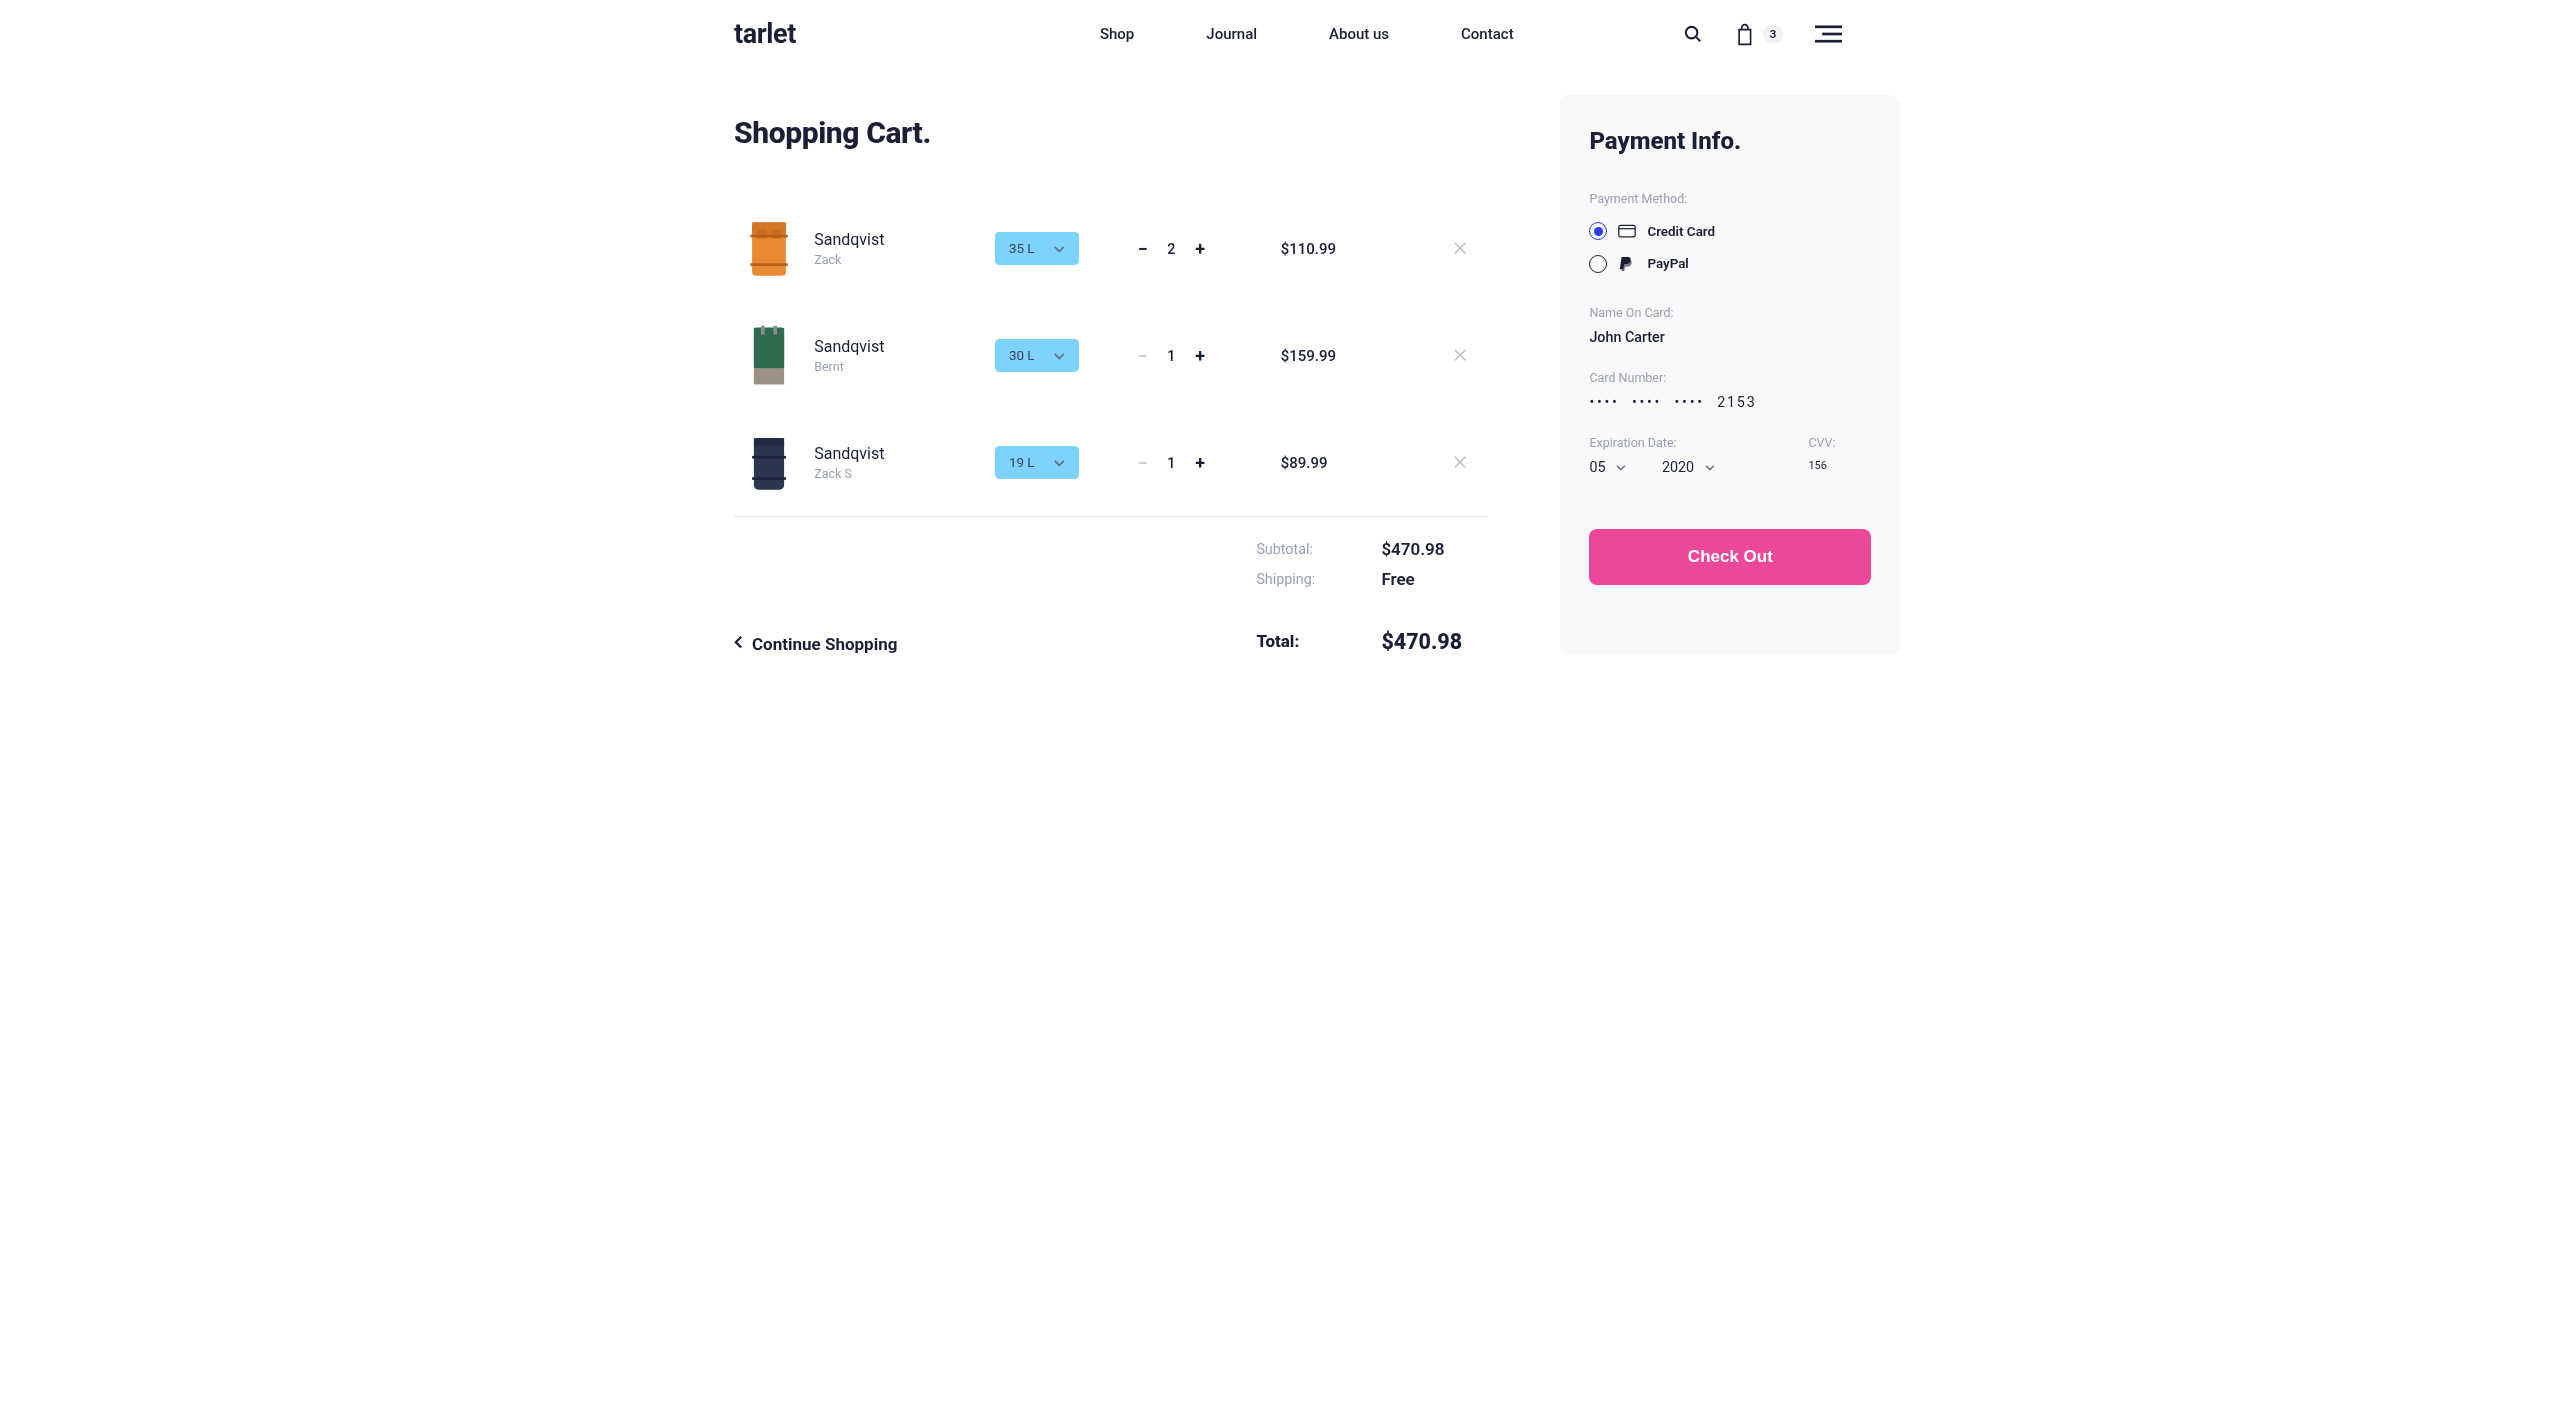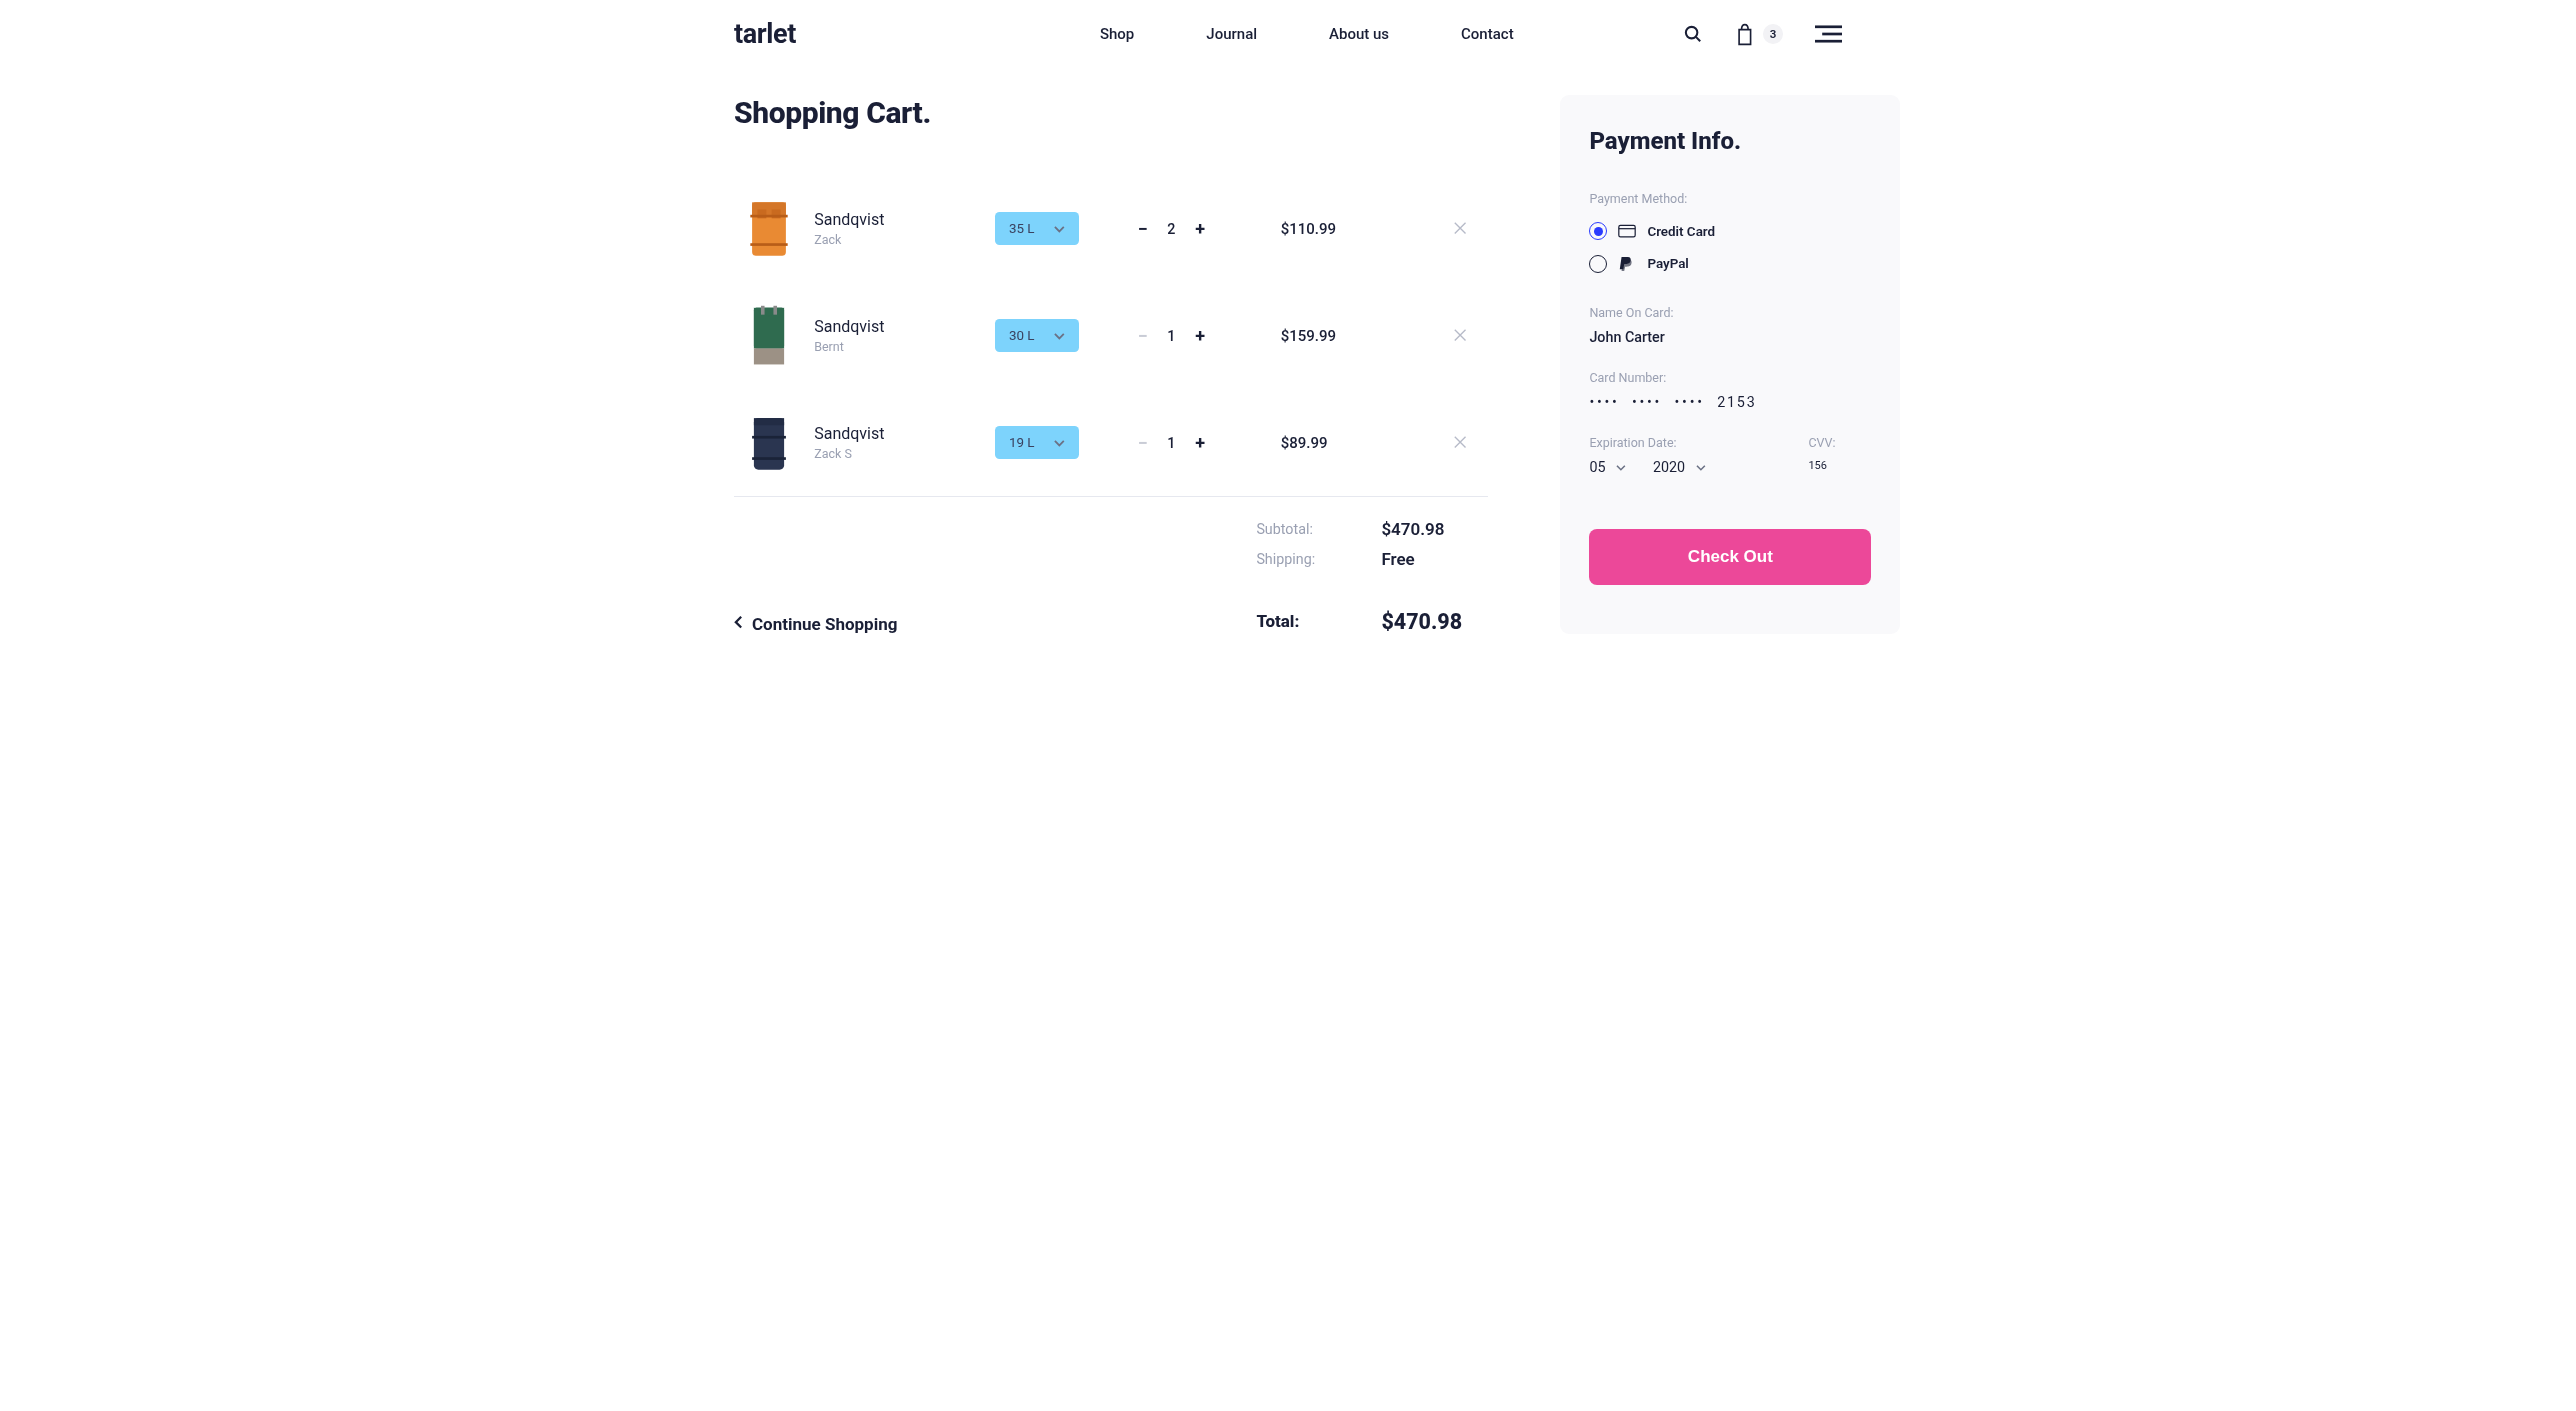--- a/index.html
+++ b/index.html
@@ -59,21 +59,21 @@
   align-items: center;
   justify-content: center;
   font-size: 11.6px;
   font-weight: 600;
 }
 .main {
   display: flex;
   gap: 72px;
   padding: 36px 72px 54px;
 }
-.cart-section { flex: 1; }
+.cart-section { flex: 1; margin-top: 20px; }
 .page-title {
   font-size: 30px;
   font-weight: 800;
   letter-spacing: -0.4px;
   margin-bottom: 45px;
 }
 .cart-table { width: 100%; }
 .cart-header {
   display: grid;
   grid-template-columns: 250px 143px 143px 161px 36px;
@@ -218,21 +218,21 @@
   display: flex;
   gap: 12.5px;
   font-size: 14.3px;
   letter-spacing: 1.8px;
   align-items: center;
 }
 .card-number-value .group { letter-spacing: 2.7px; }
 .exp-cvv-row { display: flex; gap: 45px; }
 .exp-col { flex: 1; }
 .cvv-col { width: 63px; }
-.exp-selects { display: flex; gap: 27px; margin-top: 9px; }
+.exp-selects { display: flex; gap: 36px; margin-top: 9px; }
 .exp-select {
   display: inline-flex;
   align-items: center;
   gap: 10.7px;
   font-size: 14.3px;
   cursor: pointer;
 }
 .cvv-value { margin-top: 9px; font-size: 11px; }
 .checkout-btn {
   width: 100%;

